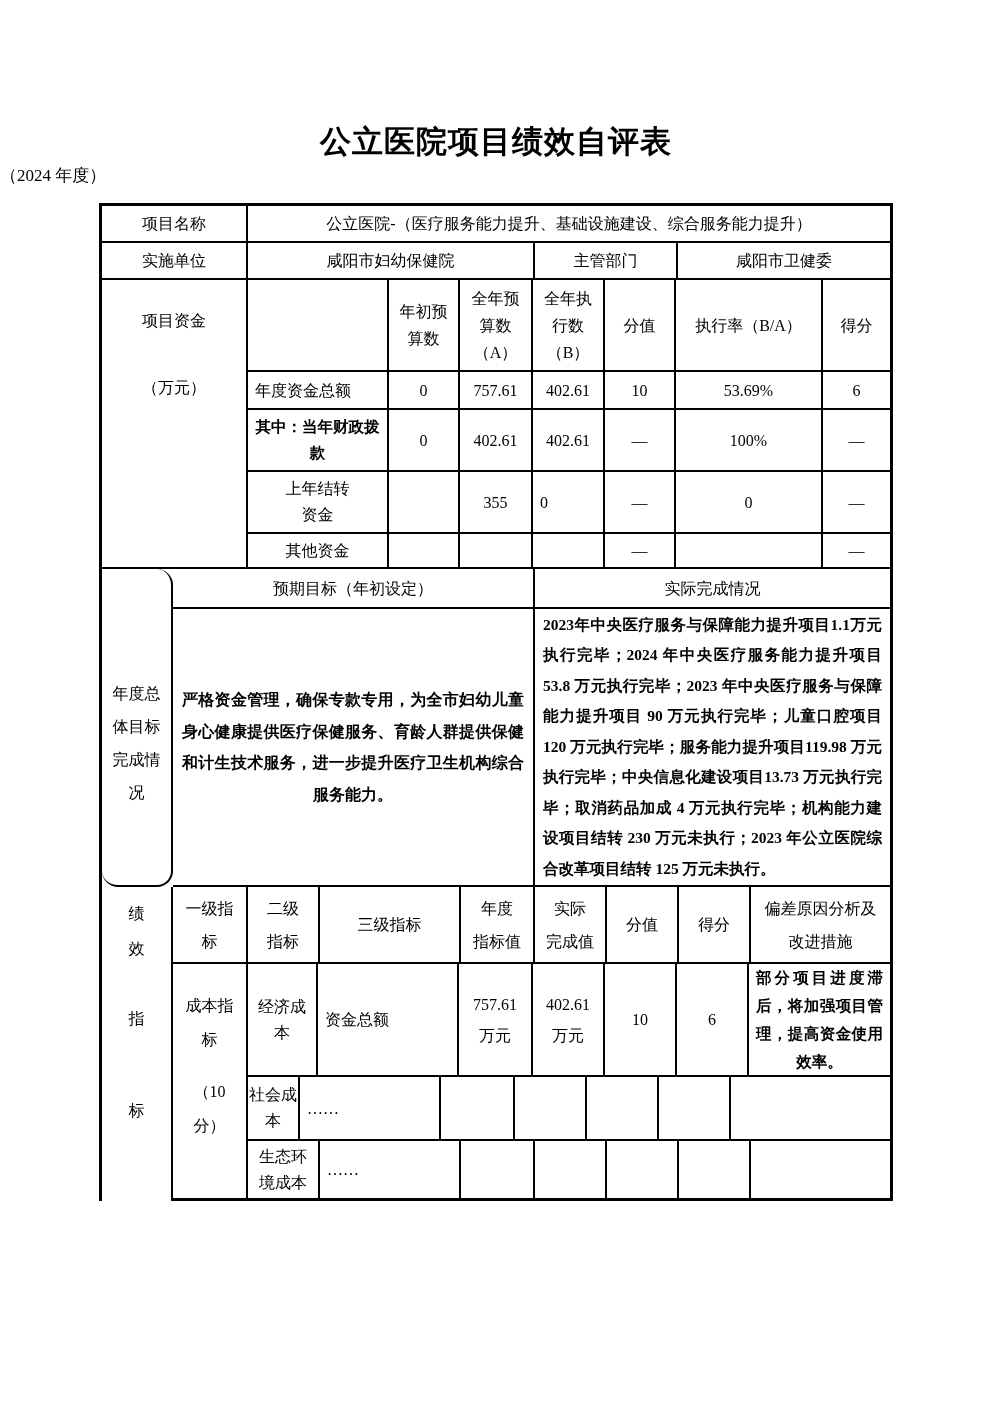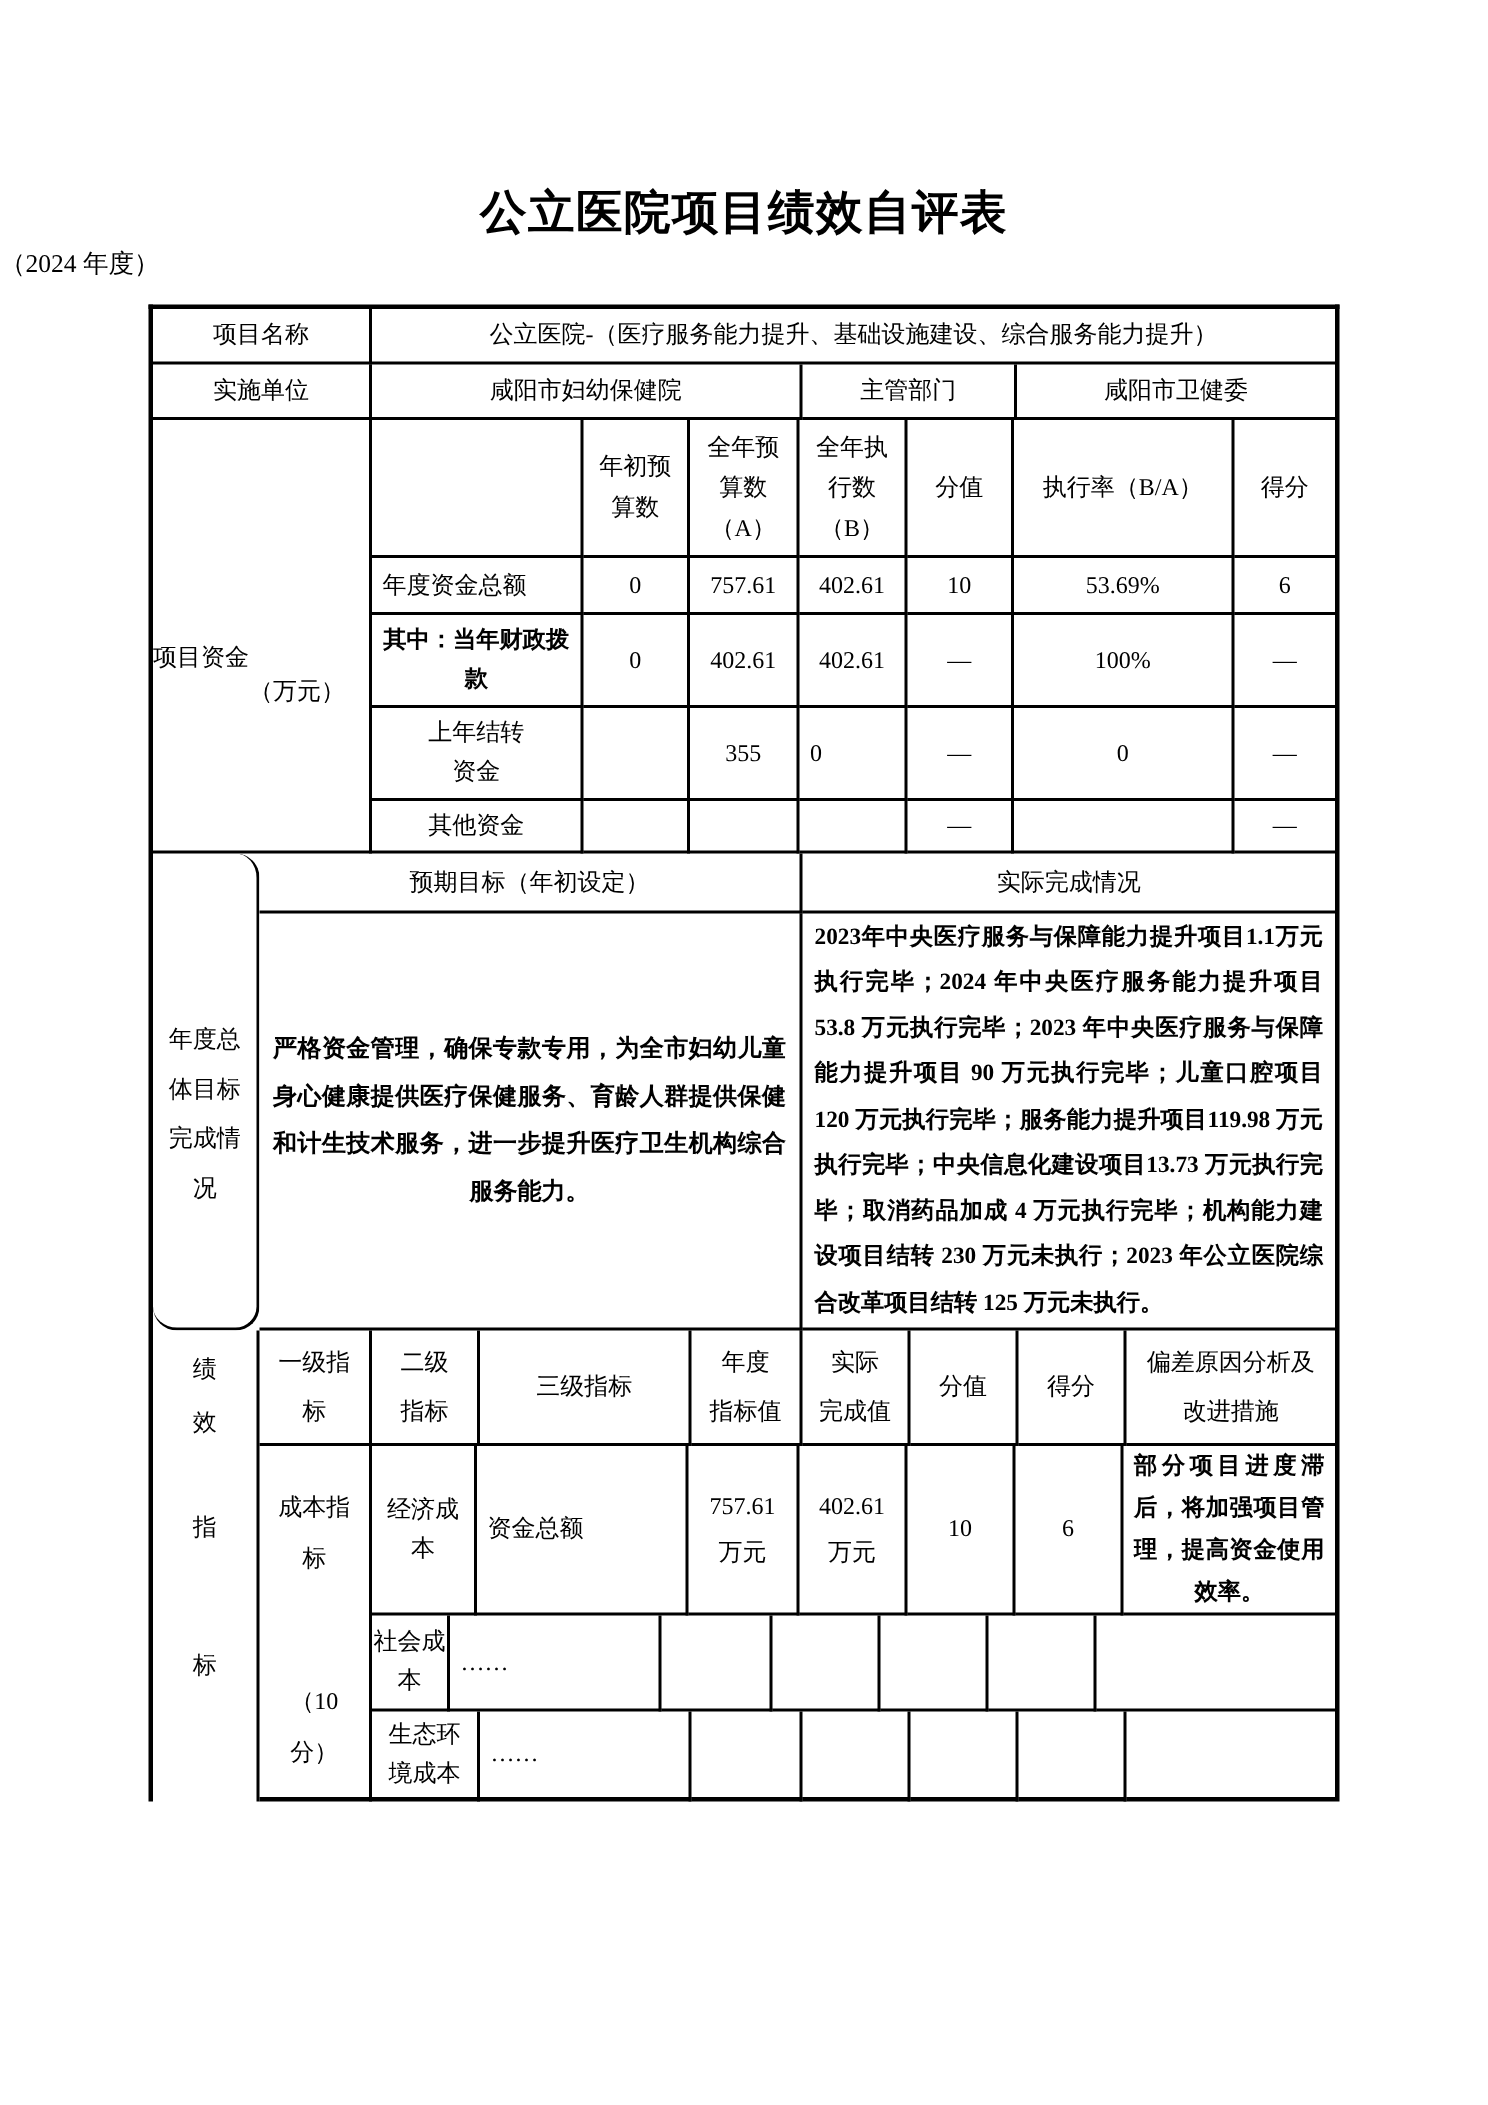--- a/index.html
+++ b/index.html
@@ -23,30 +23,30 @@
   .cols { display: flex; flex-direction: column; flex: 1 1 auto; min-width: 0; }
   .c {
     border-right: 2px solid #000; border-bottom: 2px solid #000;
     display: flex; align-items: center; justify-content: center;
     text-align: center; font-size: 16px; line-height: 21px;
     overflow: hidden; flex: 0 0 auto;
   }
   .grow { flex: 1 1 auto; }
   .noR  { border-right: none; }
   .noB  { border-bottom: none; }
-  .bb3  { border-bottom-width: 3px; gap: 43px; }
+  .bb3  { border-bottom-width: 3px; }
   .pre  { white-space: pre-line; }
   .left { justify-content: flex-start; text-align: left; padding-left: 7px; }
   .lh26 { line-height: 26px; }
   .lh31 { line-height: 31px; }
   .fh   { line-height: 27px; }
   .ph   { line-height: 33px; }
   .f155 { font-size: 15.5px; font-weight: bold; }
   
-  .side  { flex-direction: row; justify-content: flex-start; align-items: center; padding-top: 30px; }
+  .side  { flex-direction: column; justify-content: flex-start; align-items: center; padding-top: 30px; }
   .side .l2 { margin-top: 46px; }
   .side2 { flex-direction: column; justify-content: flex-start; align-items: center; padding-top: 108px; border-radius: 16px; }
   .side2 span { display: block; line-height: 33px; }
   .side3 { flex-direction: column; justify-content: flex-start; align-items: center; padding-top: 12px; }
   .side3 span { display: block; line-height: 30px; }
   .side4 { flex-direction: column; justify-content: flex-start; align-items: center; padding: 25px 10px 0; line-height: 34px; }
   .side4 .l2 { margin-top: 18px; }
   
   .txt { width: 100%; font-weight: bold; }
   .goalexp { padding: 0 9px; text-align: justify; text-align-last: center; line-height: 31.5px; }

